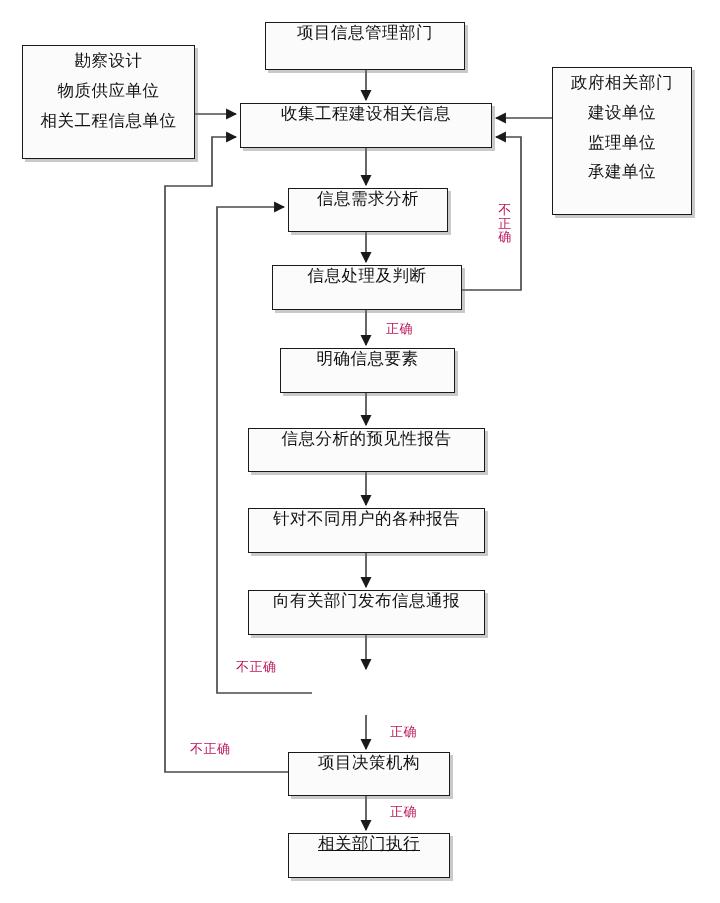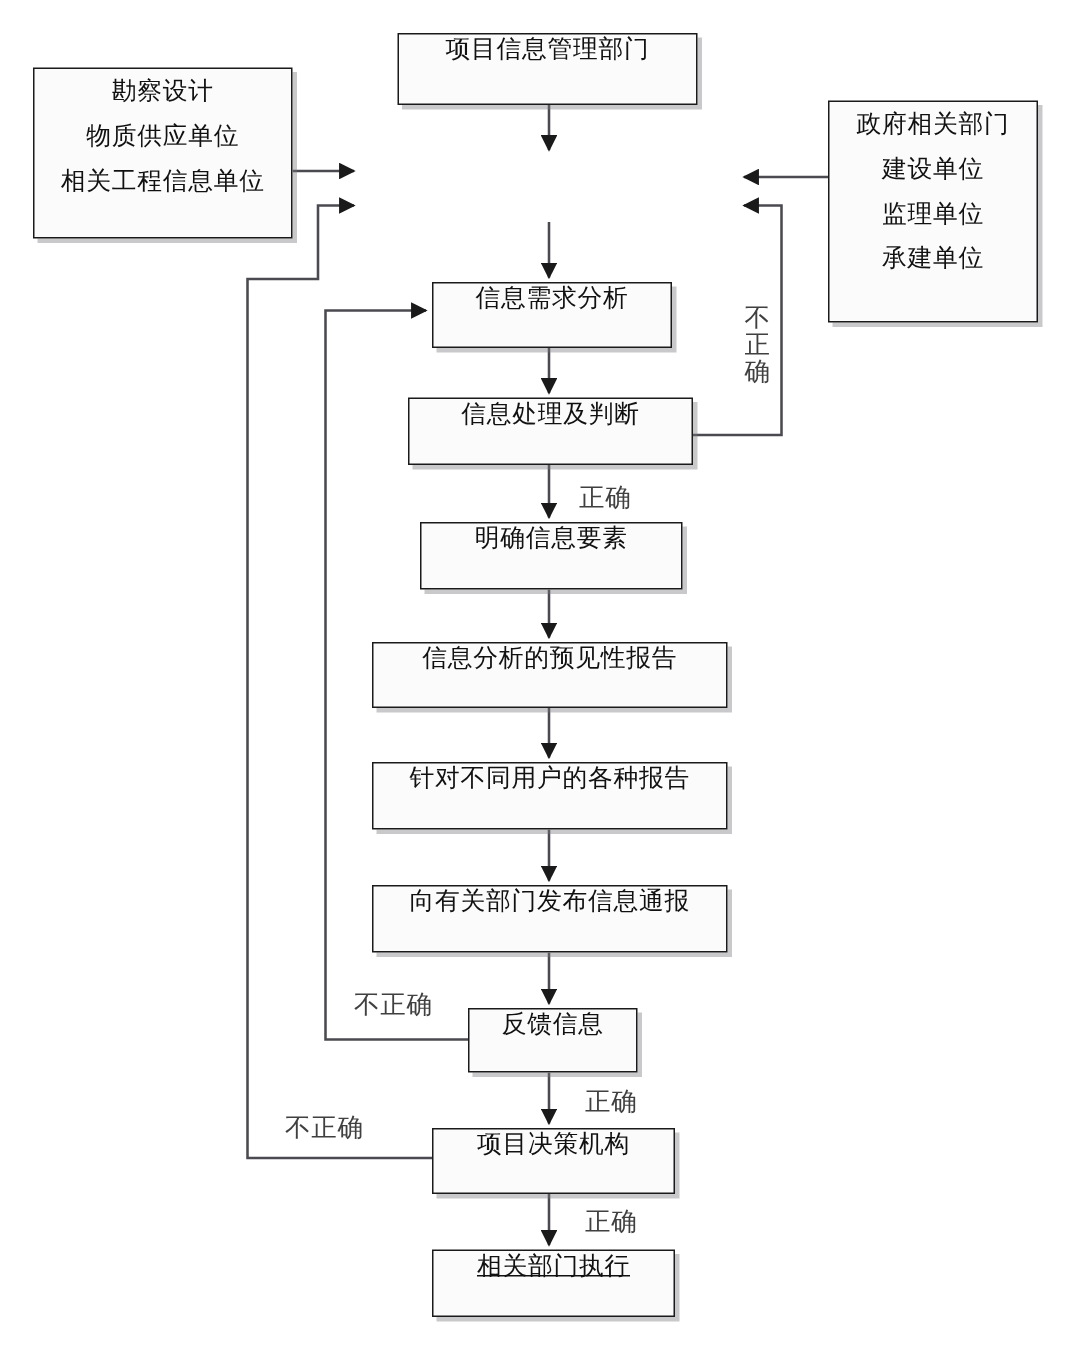--- a/index.html
+++ b/index.html
@@ -40,22 +40,22 @@
     text-align: center;
     z-index: 3;
   }
   .node .line-txt {
     display: block;
     white-space: nowrap;
   }
   .multi .line-txt { margin: 5px 0; }
   .edge-label {
     position: absolute;
-    font-size: 17px;
-    color: #404040;
+    font-size: 13px;
+    color: #be185d;
     letter-spacing: 0.5px;
     white-space: nowrap;
     z-index: 4;
   }
   .edge-label.vert {
     white-space: normal;
     width: 18px;
     line-height: 1.05;
     text-align: center;
   }
@@ -115,20 +115,23 @@
     <span class="line-txt">监理单位</span>
     <span class="line-txt">承建单位</span>
   </div>
 
   <div class="node multi" style="left: 22px; top: 45px; width: 173px; height: 114px;">
     <span class="line-txt">勘察设计</span>
     <span class="line-txt">物质供应单位</span>
     <span class="line-txt">相关工程信息单位</span>
   </div>
 
+  <div class="node" style="left: 240px; top: 103px; width: 252px; height: 45px;">
+    <span class="line-txt">收集工程建设相关信息</span>
+  </div>
 
   <div class="node" style="left: 288px; top: 188px; width: 160px; height: 44px;">
     <span class="line-txt">信息需求分析</span>
   </div>
 
   <div class="node" style="left: 272px; top: 265px; width: 190px; height: 45px;">
     <span class="line-txt">信息处理及判断</span>
   </div>
 
   <div class="node" style="left: 280px; top: 348px; width: 175px; height: 45px;">
@@ -140,23 +143,20 @@
   </div>
 
   <div class="node" style="left: 248px; top: 508px; width: 237px; height: 45px;">
     <span class="line-txt">针对不同用户的各种报告</span>
   </div>
 
   <div class="node" style="left: 248px; top: 590px; width: 237px; height: 45px;">
     <span class="line-txt">向有关部门发布信息通报</span>
   </div>
 
-  <div class="node" style="left: 312px; top: 672px; width: 113px; height: 43px;">
-    <span class="line-txt">反馈信息</span>
-  </div>
 
   <div class="node" style="left: 288px; top: 752px; width: 162px; height: 44px;">
     <span class="line-txt">项目决策机构</span>
   </div>
 
   <div class="node" style="left: 288px; top: 833px; width: 162px; height: 45px; text-decoration: underline;">
     <span class="line-txt">相关部门执行</span>
   </div>
 
   <div class="edge-label vert" style="left: 496px; top: 203px;">不正确</div>

